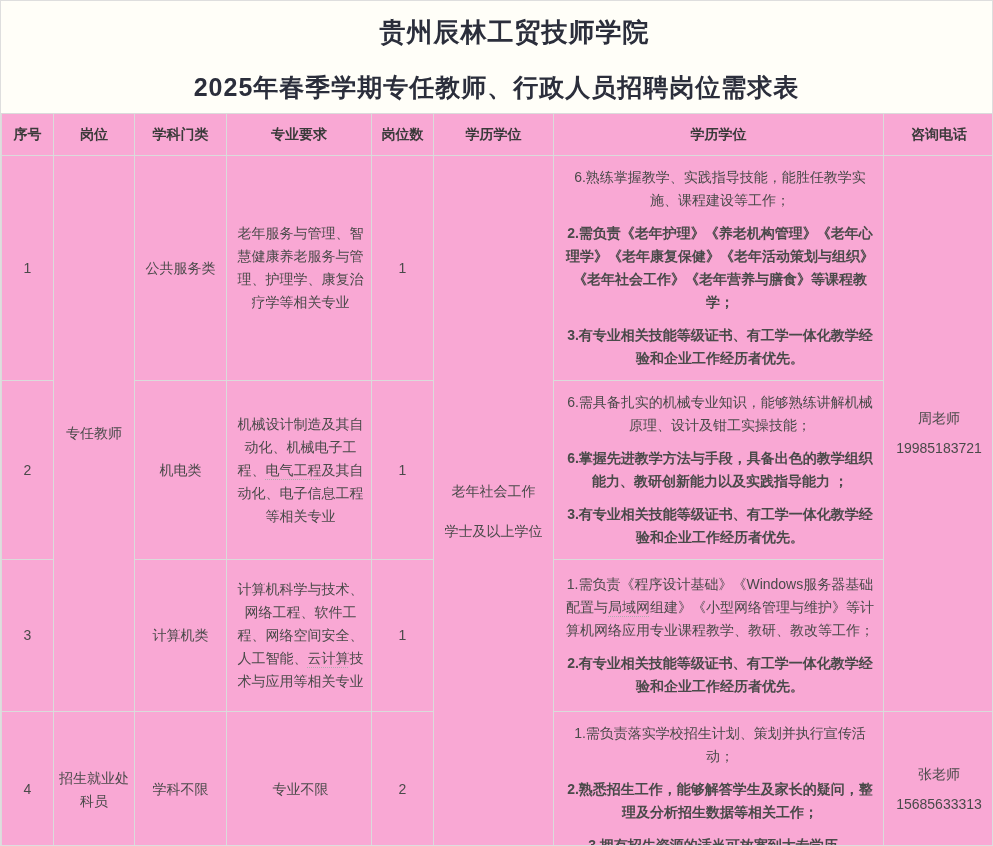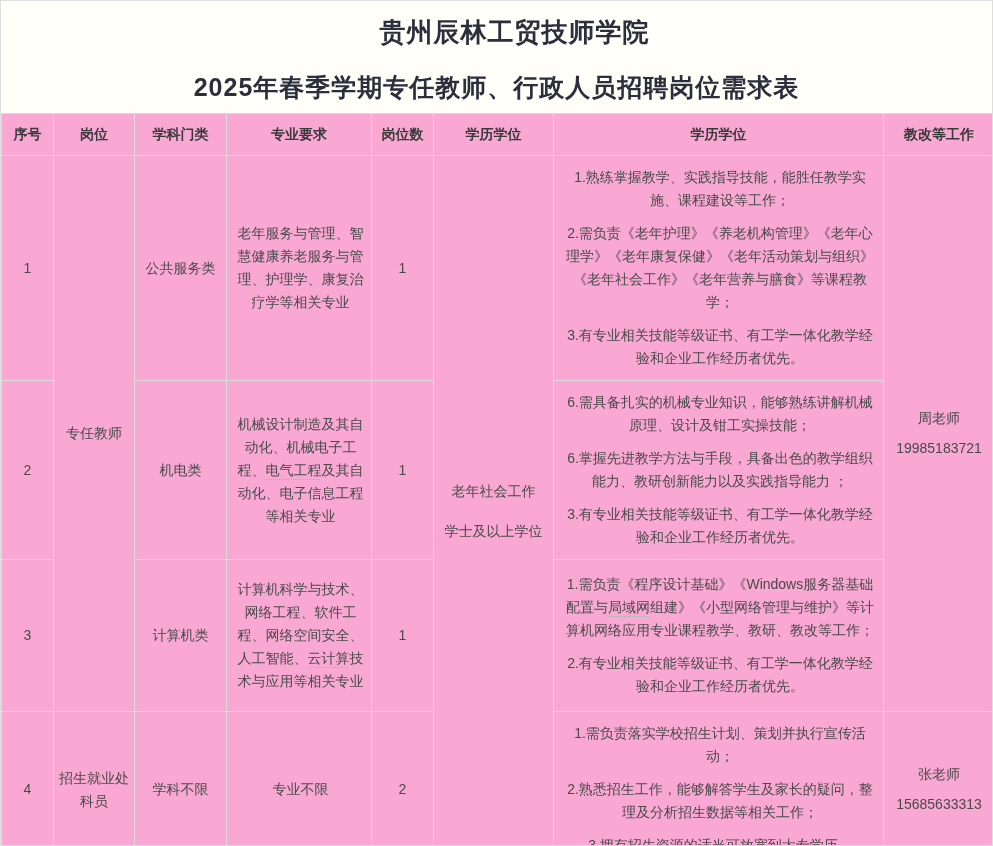--- a/index.html
+++ b/index.html
@@ -57,21 +57,21 @@
   }
   td.left {
     text-align: left;
     padding: 10px 7px 10px 10px;
   }
   td.req {
     text-align: left;
     padding: 10px 8px 10px 11px;
   }
   td.req p { margin: 0; }
-  td.req p + p { margin-top: 10px; }
+  td.req p + p { margin-top: 10px; font-weight: bold; }
   .stack2 div + div.edu-gap { margin-top: 17px; font-family: Liberation Serif, serif; }
   .stack2 div + div.phone-gap { margin-top: 7px; }
   u.sp {
     text-decoration: underline dotted #ADADAD;
     text-decoration-thickness: 1px;
     text-underline-offset: 4px;
   }
   tr.r1 { height: 213px; }
   tr.r2 { height: 175px; }
   tr.r3 { height: 152px; }
@@ -100,37 +100,37 @@
     </colgroup>
     <tbody>
         <tr>
       <th>序号</th>
       <th>岗位</th>
       <th>学科门类</th>
       <th>专业要求</th>
       <th>岗位数</th>
       <th>学历学位</th>
       <th>学历学位</th>
-      <th>教改等工作</th>
+      <th>咨询电话</th>
     </tr>
 
     <tr class="r1">
       <td>1</td>
       <td rowspan="3">专任教师</td>
       <td>公共服务类</td>
       <td class="left spellable">老年服务与管理、智慧健康养老服务与管理、护理学、康复治疗学等相关专业</td>
       <td>1</td>
       <td rowspan="4">
         <div class="stack2">
           <div>老年社会工作</div>
           <div class="edu-gap">学士及以上学位</div>
         </div>
       </td>
       <td class="req">
-            <p class="spellable">1.熟练掌握教学、实践指导技能，能胜任教学实施、课程建设等工作；</p>
+            <p class="spellable">6.熟练掌握教学、实践指导技能，能胜任教学实施、课程建设等工作；</p>
             <p class="spellable">2.需负责《老年护理》《养老机构管理》《老年心理学》《老年康复保健》《老年活动策划与组织》《老年社会工作》《老年营养与膳食》等课程教学；</p>
             <p class="spellable">3.有专业相关技能等级证书、有工学一体化教学经验和企业工作经历者优先。</p>
           </td>
       <td rowspan="3">
         <div class="stack2">
           <div>周老师</div>
           <div class="phone-gap">19985183721</div>
         </div>
       </td>
     </tr>

